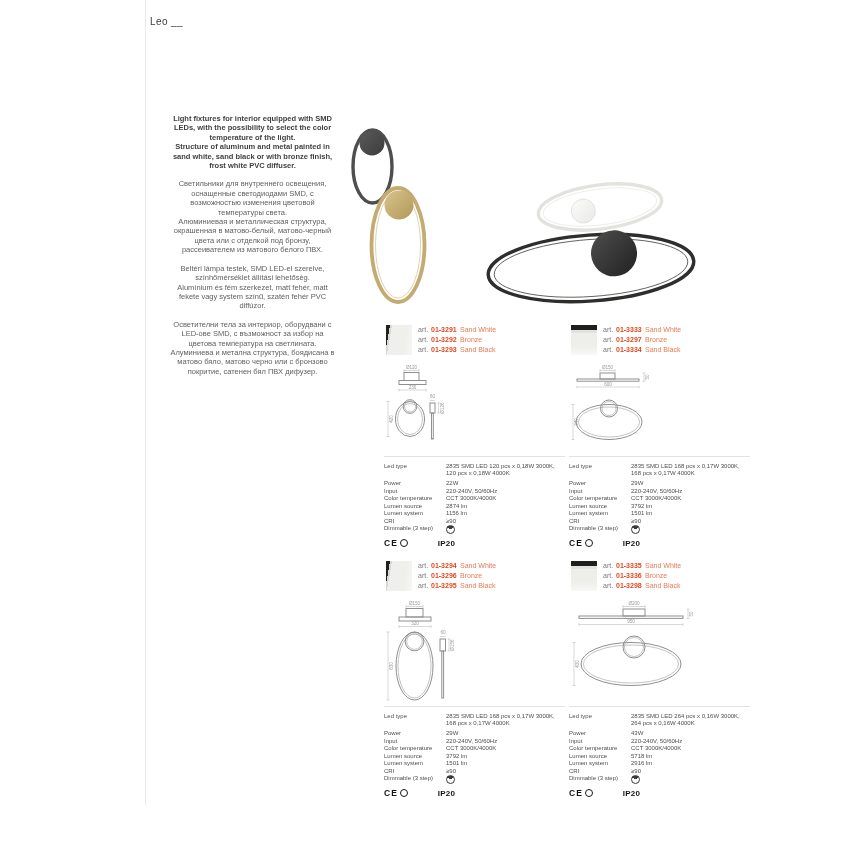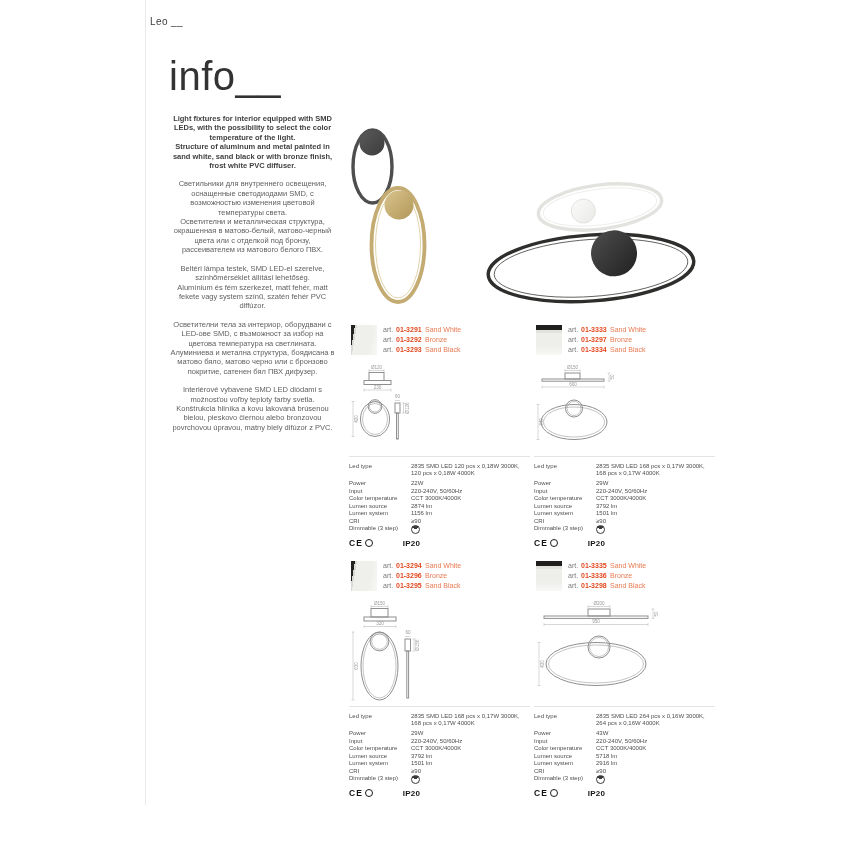--- a/index.html
+++ b/index.html
@@ -10,21 +10,21 @@
   .brand{position:absolute;left:150px;top:16px;font-size:10px;letter-spacing:.4px;color:#3c3c3c;}
   .page-title{position:absolute;left:169px;top:54px;margin:0;font-size:40px;font-weight:300;
               letter-spacing:.5px;color:#333;}
 
   .descriptions{position:absolute;left:169px;top:114px;width:167px;}
   .descriptions p{margin:0 0 9px 0;font-size:7.5px;line-height:9.4px;color:#616161;white-space:pre-line;text-align:center;}
   .descriptions p.primary{color:#3f3f3f;font-weight:bold;}
 
   .hero{position:absolute;left:340px;top:108px;}
 
-  .block{position:absolute;width:181px;}
+  .block{position:absolute;width:181px;margin-left:35px;}
   .b1{left:349px;top:324px;} .b2{left:534px;top:324px;}
   .b3{left:349px;top:560px;} .b4{left:534px;top:560px;}
 
   .articles{display:flex;min-height:34px;}
   .swatch{width:26px;height:30px;margin:1px 6px 0 2px;flex:0 0 auto;}
   .swatch.wall{background:linear-gradient(100deg,#23221f 0 4px,#d9d9d6 4px 6px,#efefec 6px 70%,#f7f7f5);}
   .swatch.ceil{background:linear-gradient(180deg,#201f1d 0 5px,#e2e2df 5px 8px,#eeeeeb 8px 70%,#f8f8f6);}
   .art-rows{padding-top:1px;}
   .art-row{font-size:7px;line-height:10px;white-space:nowrap;}
   .a-label{display:inline-block;width:13px;color:#7b7b7b;}
@@ -55,33 +55,30 @@
   .pagenum{position:absolute;left:113px;top:833px;font-size:12px;font-weight:bold;color:#1f1f1f;}
   .site{position:absolute;right:66px;top:843px;font-size:6.5px;color:#b9b9b9;}
 </style>
 </head>
 <body>
 
 <div class="page">
   <div class="left-rule"></div>
 
   <div class="brand">Leo __</div>
-  <h1 class="page-title">info__</h1>
 
   <div class="descriptions">
     <p class="primary">Light fixtures for interior equipped with SMD LEDs, with the possibility to select the color temperature of the light.
 Structure of aluminum and metal painted in sand white, sand black or with bronze finish, frost white PVC diffuser.</p>
     <p>Светильники для внутреннего освещения, оснащенные светодиодами SMD, с возможностью изменения цветовой температуры света.
-Осветителни и металлическая структура, окрашенная в матово-белый, матово-черный цвета или с отделкой под бронзу, рассеивателем из матового белого ПВХ.</p>
+Алюминиевая и металлическая структура, окрашенная в матово-белый, матово-черный цвета или с отделкой под бронзу, рассеивателем из матового белого ПВХ.</p>
     <p>Beltéri lámpa testek, SMD LED-el szerelve, színhőmérséklet állítási lehetőség.
 Alumínium és fém szerkezet, matt fehér, matt fekete vagy system színű, szatén fehér PVC diffúzor.</p>
     <p>Осветителни тела за интериор, оборудвани с LED-ове SMD, с възможност за избор на цветова температура на светлината.
 Алуминиева и метална структура, боядисана в матово бяло, матово черно или с бронзово покритие, сатенен бял ПВХ дифузер.</p>
-    <p>Interiérové vybavené SMD LED diódami s možnosťou voľby teploty farby svetla.
-Konštrukcia hliníka a kovu lakovaná brúsenou bielou, pieskovo čiernou alebo bronzovou povrchovou úpravou, matny biely difúzor z PVC.</p>
   </div>
 
   <svg class="hero" width="392" height="212" viewBox="0 0 392 212">
     <defs>
       <linearGradient id="gDark" x1="0" y1="0" x2="1" y2="1">
         <stop offset="0" stop-color="#5a5a5a"></stop>
           <stop offset="1" stop-color="#3c3c3c"></stop>
       </linearGradient>
       <linearGradient id="gGold" x1="0" y1="0" x2="1" y2="1">
         <stop offset="0" stop-color="#d8c48e"></stop>

